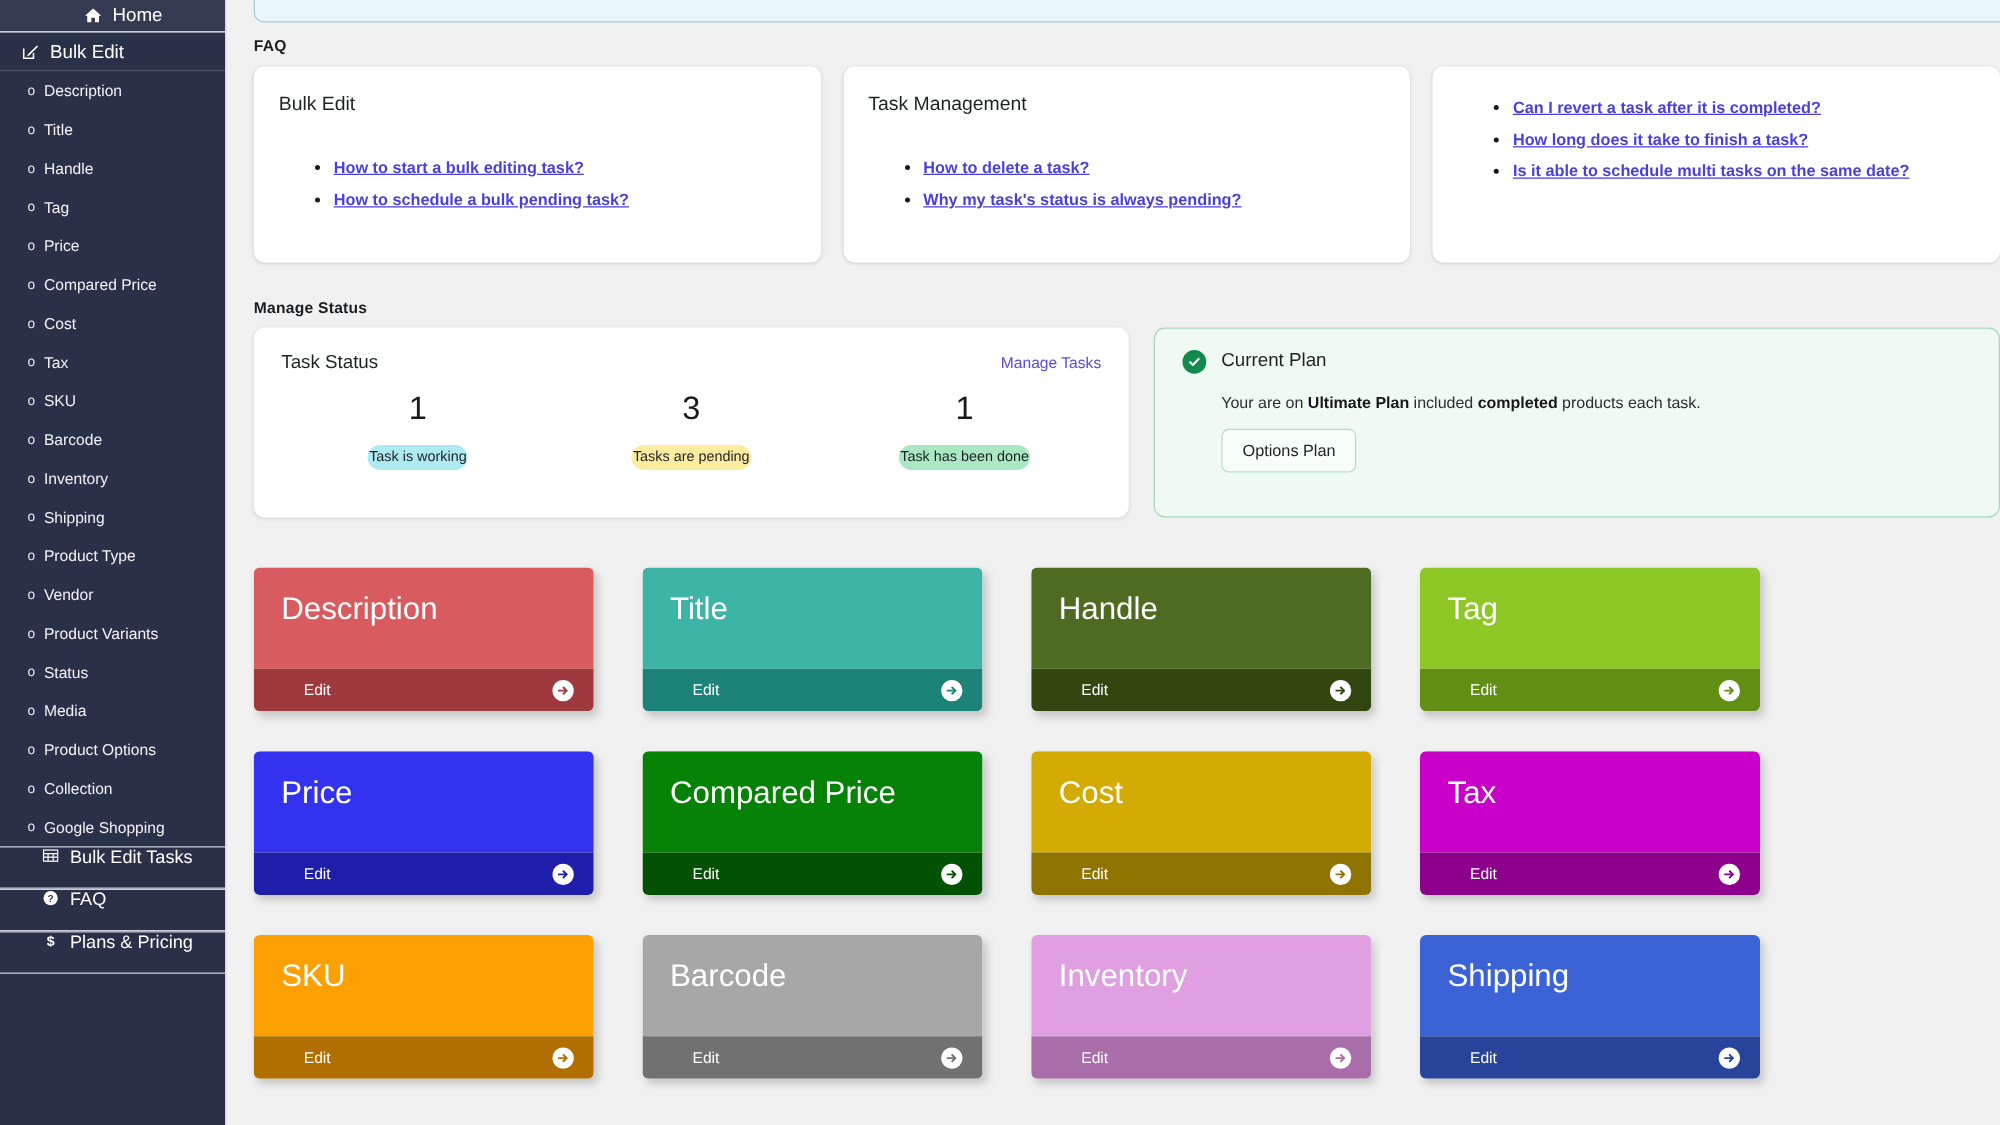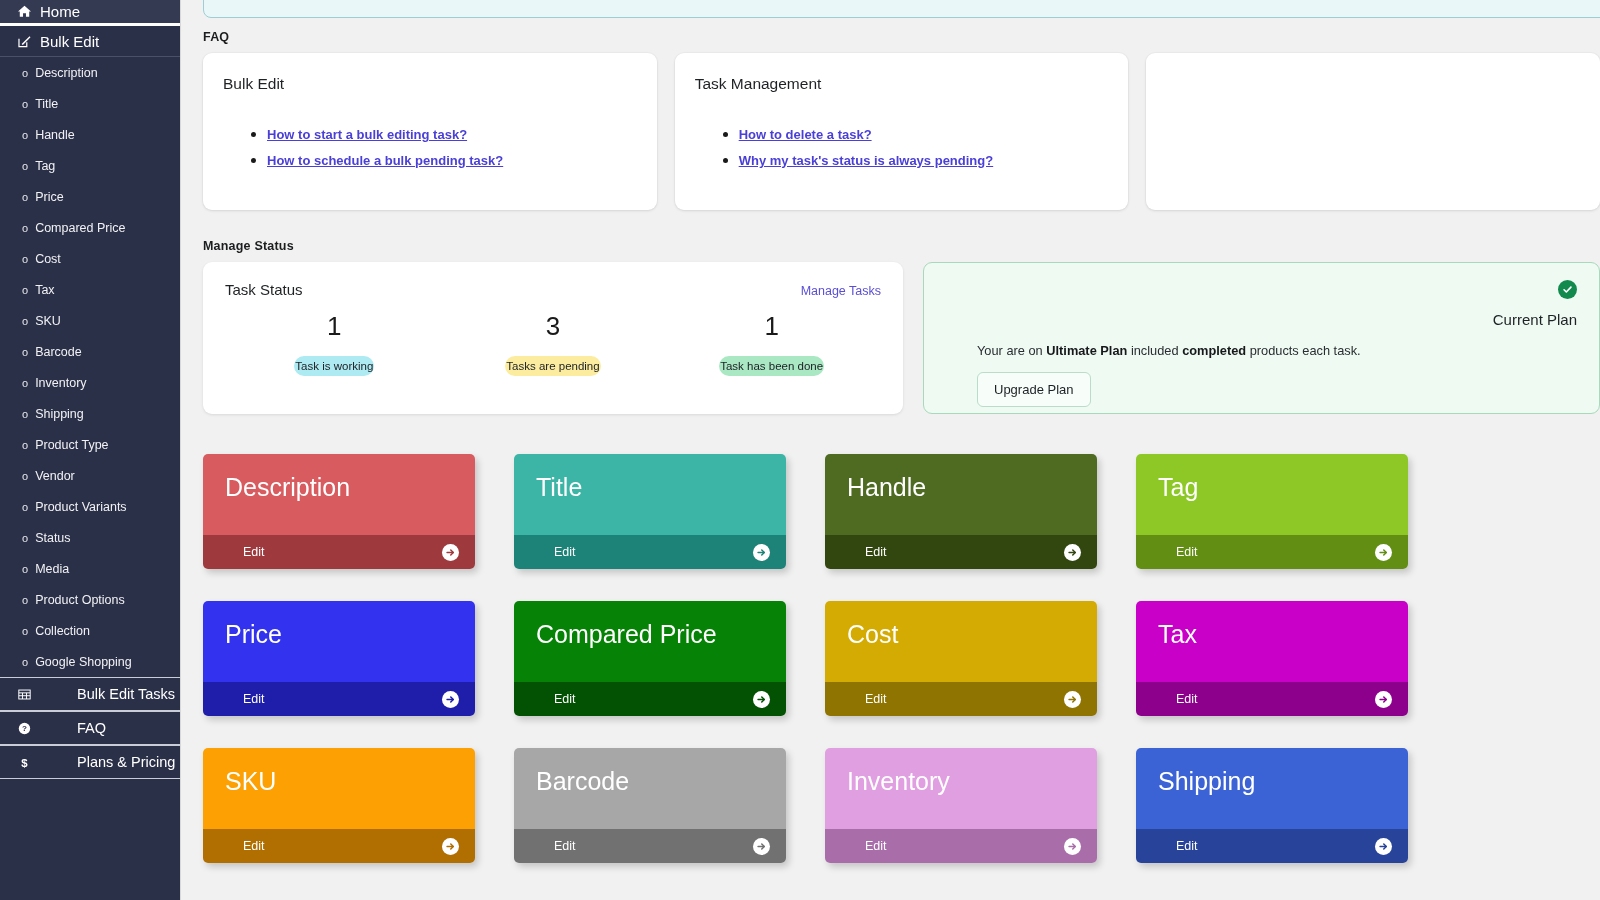--- a/index.html
+++ b/index.html
@@ -19,47 +19,47 @@
     border-right: 1px solid #d8d8d8;
     overflow: hidden;
     position: relative;
   }
   .nav-top {
     height: 26px;
     display: flex; align-items: center;
     padding-left: 16px;
     font-size: 15px;
     background: #343a52;
-    border-bottom: 3px solid #ffffff;
+    border-bottom: 1px solid #ffffff;
+    justify-content: center;
   }
   .nav-head {
     height: 31px;
     display: flex; align-items: center;
     padding-left: 16px;
     font-size: 15px;
     border-bottom: 1px solid #4a5069;
   }
   .nav-sub {
     height: 31px;
     display: flex; align-items: center;
     padding-left: 22px;
     font-size: 12.5px;
     color: #f2f2f4;
   }
   .nav-sub .bullet {
     font-size: 11px; margin-right: 7px; color: #e5e6ea;
   }
   .nav-sec {
     height: 34px;
-    display: flex; align-items: center;
-    padding-left: 16px;
+    display: flex; align-items: flex-start;
+    padding-left: 32px;
     font-size: 14.5px;
     border-top: 1px solid #c9cdd8;
     border-bottom: 1px solid #c9cdd8;
-    gap: 37px;
   }
   .nav-ico {
     display: inline-flex; align-items: center; justify-content: center;
     width: 17px; margin-right: 7px;
     color: #ffffff;
   }
   .nav-ico svg { display:block; }
 
   
   #main {
@@ -134,21 +134,21 @@
   .pill.yellow { background:#fceca0; }
   .pill.green  { background:#aae8c4; }
 
   .plan-card {
     background: #effaf3; border: 1px solid #a8d9bb;
     border-radius: 9px;
     flex: 1 1 auto; height: 152px;
     min-width: 645px;
     padding: 17px 22px 0 22px;
   }
-  .plan-head { display:flex; align-items:flex-end; gap: 12px; flex-direction: column; }
+  .plan-head { display:flex; align-items:flex-start; gap: 12px; }
   .plan-head .ttl { font-size: 15px; color:#1f2225; }
   .check-ico {
     width:19px; height:19px; border-radius:50%;
     background:#128a4e; display:flex; align-items:center; justify-content:center;
   }
   .plan-desc { font-size: 12.8px; color:#2a2d31; margin: 15px 0 0 31px; }
   .plan-desc b { font-weight: bold; color:#16181a; }
   .plan-btn {
     margin: 14px 0 0 31px;
     background:#f7fdf9; border:1px solid #b9ddc8;
@@ -351,20 +351,25 @@
 
         <div class="faq-card" style="width:463px">
           <h3>Task Management</h3>
           <ul>
             <li><a href="#">How to delete a task?</a></li>
             <li><a href="#">Why my task's status is always pending?</a></li>
           </ul>
         </div>
 
         <div class="faq-card" style="width:463px">
+          <ul>
+            <li><a href="#">Can I revert a task after it is completed?</a></li>
+            <li><a href="#">How long does it take to finish a task?</a></li>
+            <li><a href="#">Is it able to schedule multi tasks on the same date?</a></li>
+          </ul>
         </div>
       </div>
 
       <div style="height:29px"></div>
       <div class="sec-title">Manage Status</div>
 
       <div class="status-row">
 
         <div class="status-card">
           <div class="status-head">
@@ -392,21 +397,21 @@
             <span class="check-ico">
               <svg width="11" height="11" viewBox="0 0 16 16" fill="none" stroke="#ffffff" stroke-width="2.4" stroke-linecap="round" stroke-linejoin="round">
                 <path d="M3 8.4 6.3 11.6 13 4.6"></path>
               </svg>
             </span>
             <span class="ttl">Current Plan</span>
           </div>
           <div class="plan-desc">
             <span>Your are on </span><b>Ultimate Plan</b><span> included </span><b>completed</b><span> products each task.</span>
           </div>
-          <button class="plan-btn">Upgrade Plan</button>
+          <button class="plan-btn">Options Plan</button>
         </div>
       </div>
 
       <div style="height:30px"></div>
 
       <div class="cards-grid" id="tiles-grid">
           <div class="tile">
             <div class="tile-body" style="background: rgb(215, 91, 95);">Description</div>
             <div class="tile-foot" style="background: rgb(158, 58, 62);">
               <span>Edit</span>

